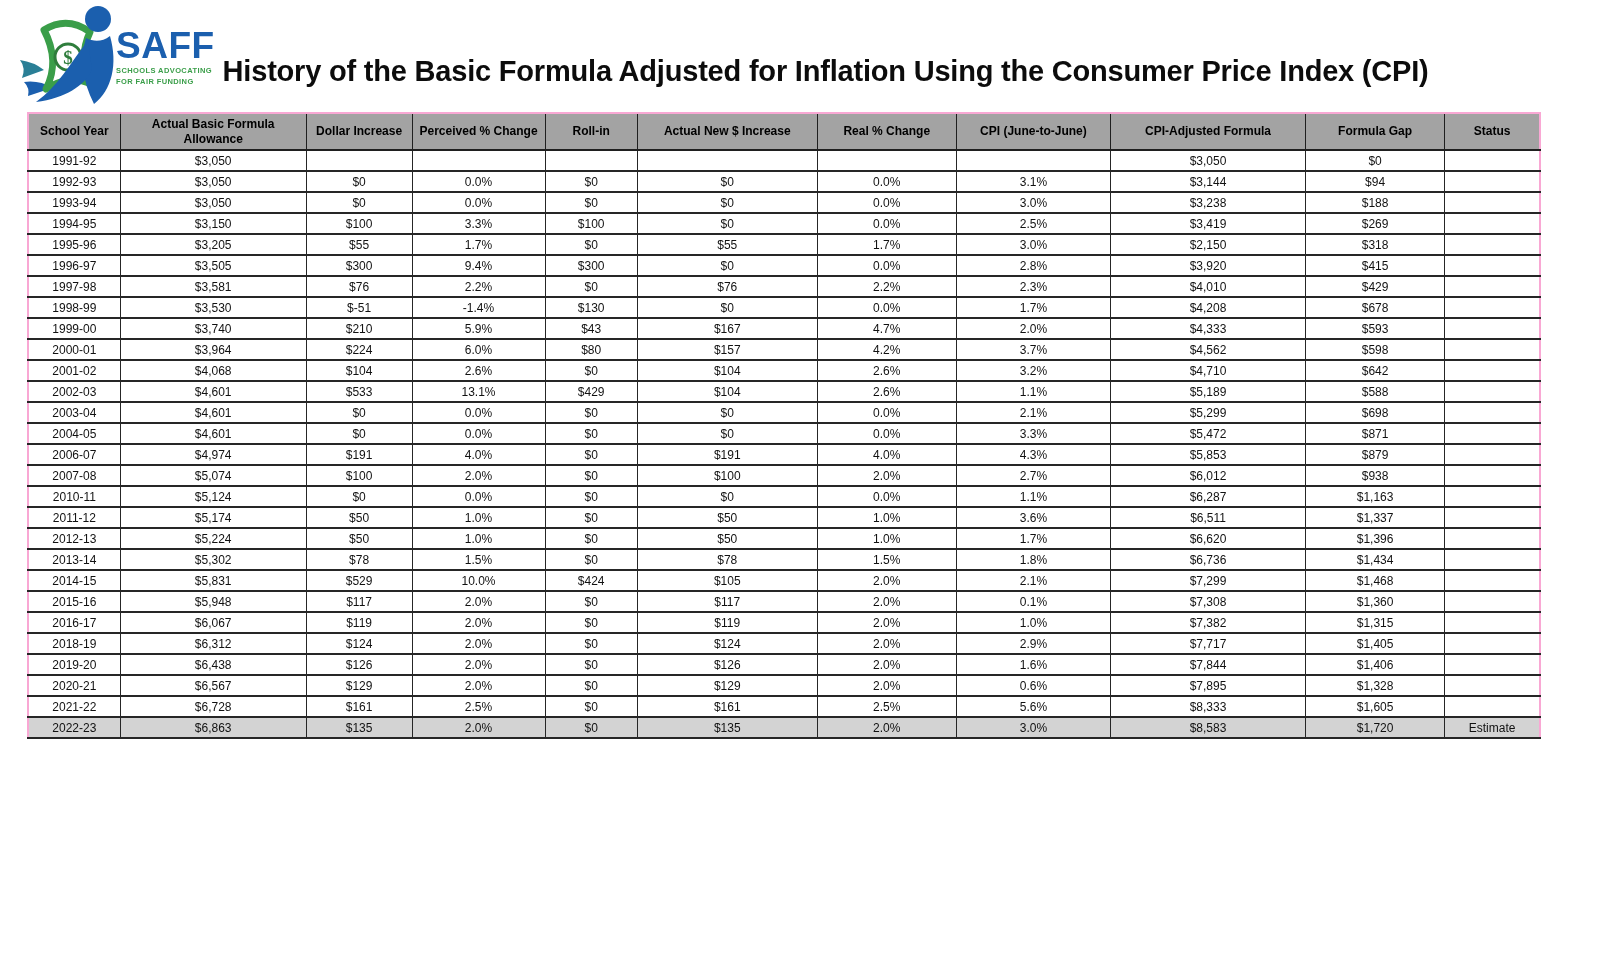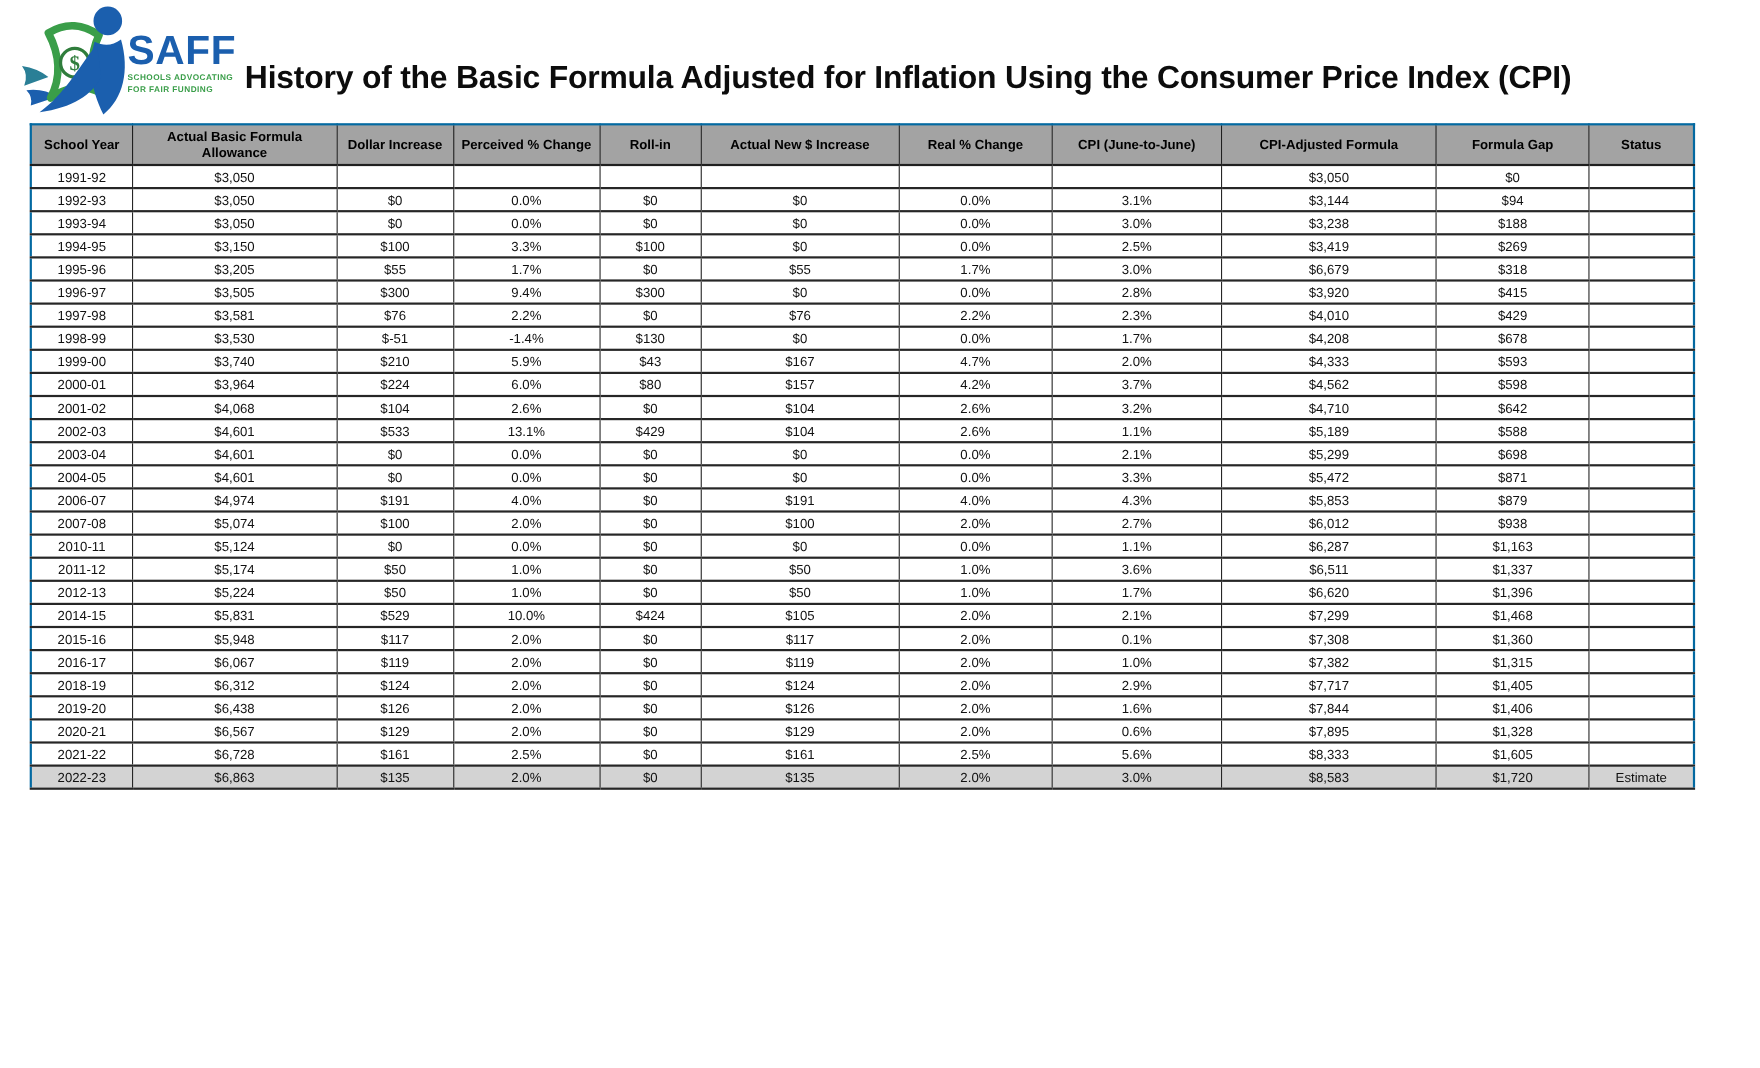--- a/index.html
+++ b/index.html
@@ -10,21 +10,21 @@
   .header-area { position: absolute; left: 18px; top: 2px; height: 110px; display: flex; align-items: center; }
   .logo { display: flex; align-items: center; }
   .logo-graphic { width: 112px; height: 106px; flex: 0 0 auto; }
   .logo-text { display: flex; flex-direction: column; margin-left: -14px; }
   .logo-acronym { font-size: 37px; font-weight: bold; color: var(--logo-blue); letter-spacing: 0.5px; line-height: 1; }
   .logo-tagline { font-size: 7.5px; font-weight: bold; color: var(--logo-green); letter-spacing: 0.4px; line-height: 1.35; text-align: left; margin-top: 2px; }
   .page-title { font-size: 29px; font-weight: bold; color: #0c0c0c; margin-left: 8px; white-space: nowrap; letter-spacing: -0.2px; margin-top: 28px; }
 
   
   .table-wrap { position: absolute; left: 27px; top: 112px; width: 1514px; }
-  table { width: 100%; border-collapse: collapse; table-layout: fixed; border: 2px solid #0369a1; }
+  table { width: 100%; border-collapse: collapse; table-layout: fixed; border: 2px solid #f9a8d4; }
   th {
     background: var(--header-bg);
     color: #000; font-size: 12px; font-weight: bold;
     height: 37px; text-align: center; vertical-align: middle;
     border: 1px solid #1f1f1f; border-bottom-width: 2px;
     padding: 2px 3px; line-height: 1.25;
   }
   td {
     font-size: 12px; color: #111;
     height: 21px; text-align: center; vertical-align: middle;
@@ -149,21 +149,21 @@
           </tr>
           <tr>
             <td>1995-96</td>
             <td>$3,205</td>
             <td>$55</td>
             <td>1.7%</td>
             <td>$0</td>
             <td>$55</td>
             <td>1.7%</td>
             <td>3.0%</td>
-            <td>$6,679</td>
+            <td>$2,150</td>
             <td>$318</td>
             <td></td>
           </tr>
           <tr>
             <td>1996-97</td>
             <td>$3,505</td>
             <td>$300</td>
             <td>9.4%</td>
             <td>$300</td>
             <td>$0</td>
@@ -336,20 +336,33 @@
             <td>1.0%</td>
             <td>$0</td>
             <td>$50</td>
             <td>1.0%</td>
             <td>1.7%</td>
             <td>$6,620</td>
             <td>$1,396</td>
             <td></td>
           </tr>
           <tr>
+            <td>2013-14</td>
+            <td>$5,302</td>
+            <td>$78</td>
+            <td>1.5%</td>
+            <td>$0</td>
+            <td>$78</td>
+            <td>1.5%</td>
+            <td>1.8%</td>
+            <td>$6,736</td>
+            <td>$1,434</td>
+            <td></td>
+          </tr>
+          <tr>
             <td>2014-15</td>
             <td>$5,831</td>
             <td>$529</td>
             <td>10.0%</td>
             <td>$424</td>
             <td>$105</td>
             <td>2.0%</td>
             <td>2.1%</td>
             <td>$7,299</td>
             <td>$1,468</td>

